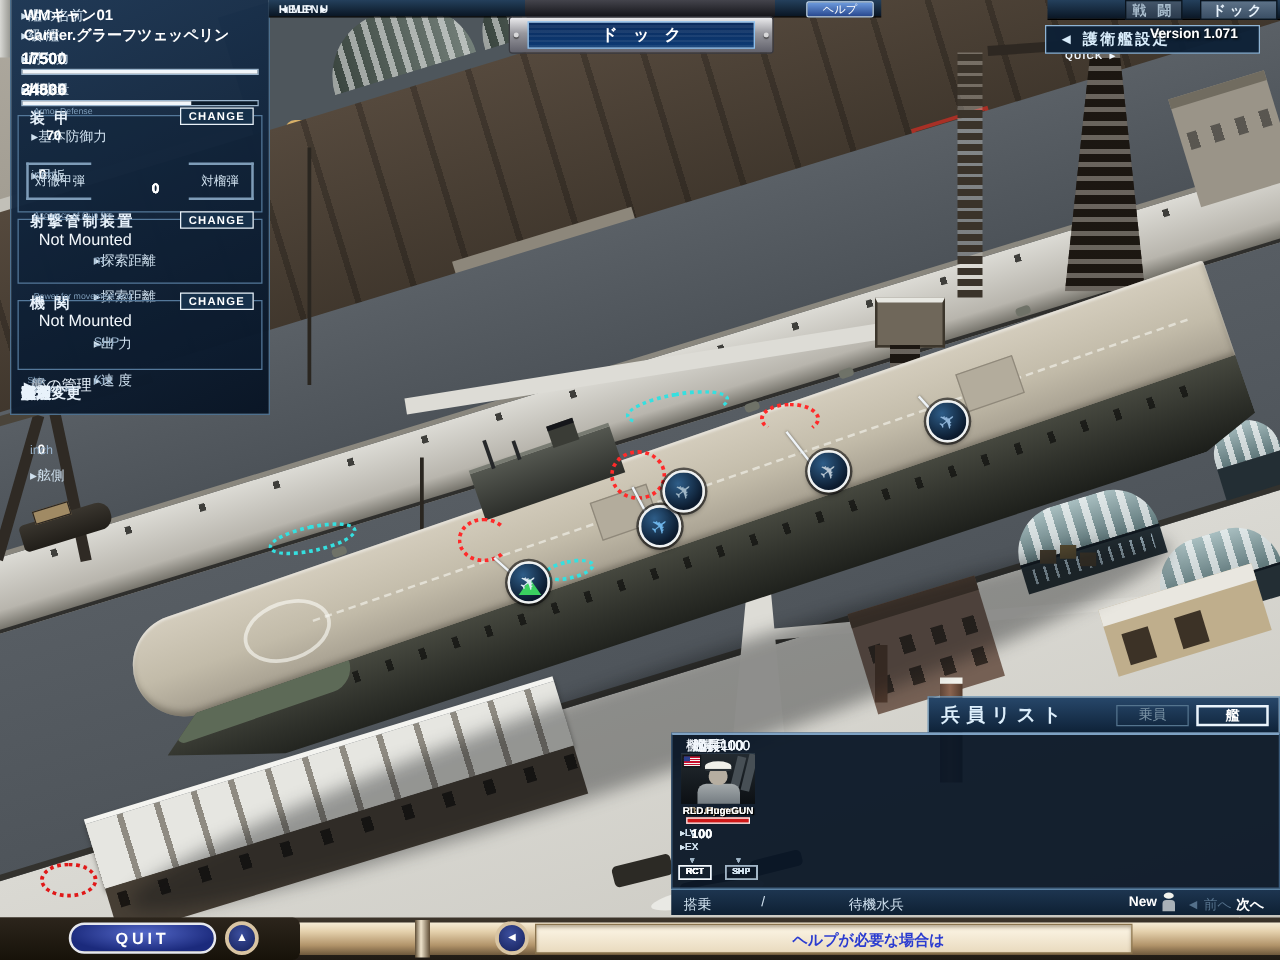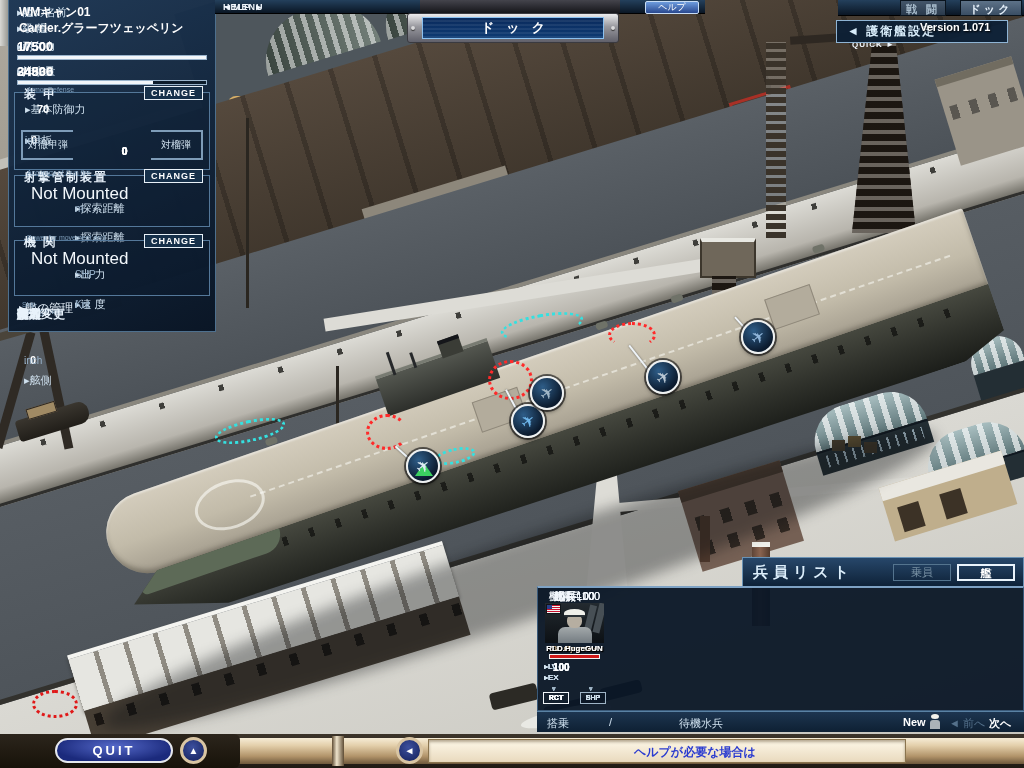--- a/index.html
+++ b/index.html
@@ -30,21 +30,21 @@
   .bar{position:relative;margin:1px 8px 3px;height:5px;border:1px solid #9ab4cc;background:#0c1c2c;}
   .bar i{position:absolute;left:0;top:0;bottom:0;background:#f2f6fa;}
   .sect{left:5px;right:5px;border:1px solid #54789a;background:rgba(12,30,50,.35);}
   .sect-title{top:-7px;left:6px;background:#112a42;padding:0 3px;font-weight:bold;font-size:12px;color:#e8f2fb;letter-spacing:2px;white-space:nowrap;}
   .sect-sub{position:static;font-weight:normal;font-size:7px;color:#7e9cb8;letter-spacing:0;margin-left:3px;}
   .chg{top:-7px;right:6px;border:1px solid #e9f1f8;background:#16304a;color:#fff;
     font-size:9px;font-weight:bold;padding:1px 6px;letter-spacing:1px;cursor:pointer;}
   .bkt{width:52px;height:30px;border:2px solid #7e9cb8;display:flex;align-items:center;justify-content:center;font-size:10px;color:#cfe0ee;}
   .bkt.l{border-right:none;} .bkt.r{border-left:none;}
   .unit{position:static;color:#9ab4cc;font-size:10px;}
-  .nm{left:16px;color:#f2f7fb;font-size:17px;}
+  .nm{left:16px;color:#f2f7fb;font-size:13px;}
   .mgmt-btn{position:static;color:#e8f2fb;font-weight:bold;font-size:12px;margin-right:10px;cursor:pointer;white-space:nowrap;}
   
   .topbar-seg{top:0;height:14px;background:linear-gradient(#24405c,#0a1624);border-bottom:1px solid #000;z-index:13;color:#fff;}
   .toplink{position:static;font-size:9px;font-weight:bold;letter-spacing:1px;color:#f0f6fc;cursor:pointer;}
   #help-btn{left:645px;top:1px;width:54px;height:13px;z-index:14;cursor:pointer;
     background:linear-gradient(#6d9bdd,#28488f);border:1px solid #c8ddf4;border-radius:2px;
     color:#fff;font-size:9px;text-align:center;line-height:11px;}
   #sign-housing{left:420px;top:0;width:200px;height:15px;z-index:13;border-radius:0 0 4px 4px;
     background:linear-gradient(#44444c,#0e0e12);}
   #dock-sign{left:407px;top:13px;width:212px;height:30px;z-index:14;border-radius:3px;border:1px solid #3a3a40;

